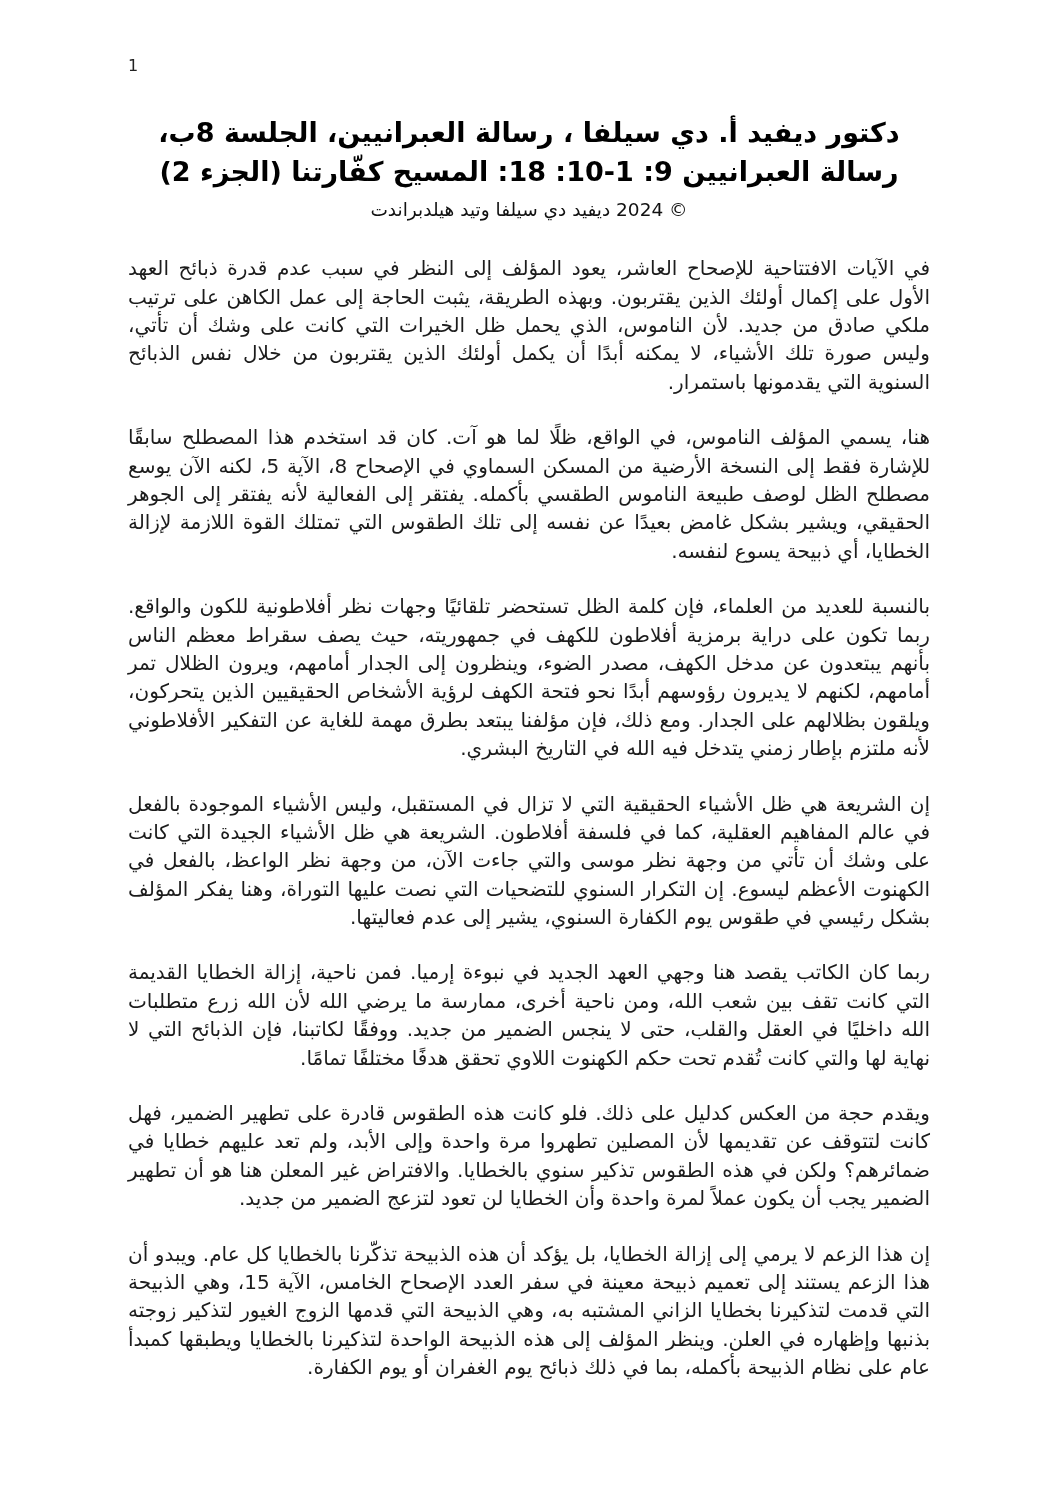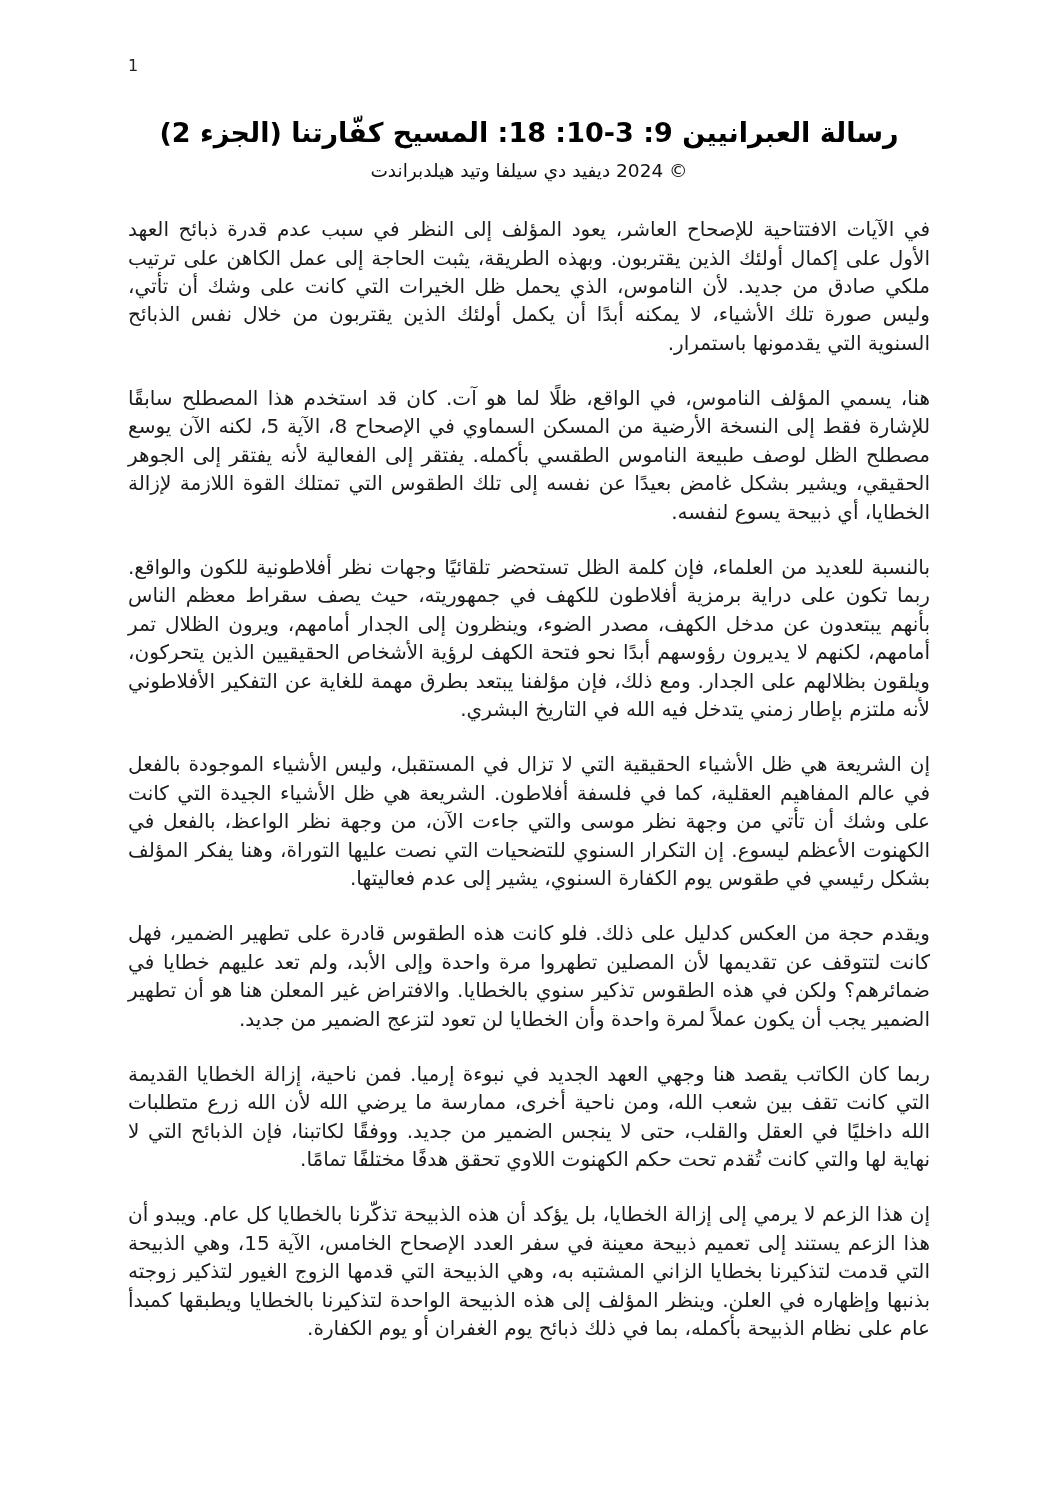--- a/index.html
+++ b/index.html
@@ -52,27 +52,28 @@
   }
 </style>
 </head>
 <body>
 
 <div class="page">
 
   <div class="page-num">1</div>
 
   <div class="doc-header">
-    <div class="doc-title">رسالة العبرانيين 9: 3-10: 18: المسيح كفّارتنا (الجزء 2)</div>
+    <div class="doc-title">دكتور ديفيد أ. دي سيلفا ، رسالة العبرانيين، الجلسة 8ب،</div>
+    <div class="doc-title">رسالة العبرانيين 9: 1-10: 18: المسيح كفّارتنا (الجزء 2)</div>
     <div class="doc-copyright">© 2024 ديفيد دي سيلفا وتيد هيلدبراندت</div>
   </div>
 
   <div class="doc-body">
     <p>في الآيات الافتتاحية للإصحاح العاشر، يعود المؤلف إلى النظر في سبب عدم قدرة ذبائح العهد الأول على إكمال أولئك الذين يقتربون. وبهذه الطريقة، يثبت الحاجة إلى عمل الكاهن على ترتيب ملكي صادق من جديد. لأن الناموس، الذي يحمل ظل الخيرات التي كانت على وشك أن تأتي، وليس صورة تلك الأشياء، لا يمكنه أبدًا أن يكمل أولئك الذين يقتربون من خلال نفس الذبائح السنوية التي يقدمونها باستمرار.</p>
     <p>هنا، يسمي المؤلف الناموس، في الواقع، ظلًا لما هو آت. كان قد استخدم هذا المصطلح سابقًا للإشارة فقط إلى النسخة الأرضية من المسكن السماوي في الإصحاح 8، الآية 5، لكنه الآن يوسع مصطلح الظل لوصف طبيعة الناموس الطقسي بأكمله. يفتقر إلى الفعالية لأنه يفتقر إلى الجوهر الحقيقي، ويشير بشكل غامض بعيدًا عن نفسه إلى تلك الطقوس التي تمتلك القوة اللازمة لإزالة الخطايا، أي ذبيحة يسوع لنفسه.</p>
     <p>بالنسبة للعديد من العلماء، فإن كلمة الظل تستحضر تلقائيًا وجهات نظر أفلاطونية للكون والواقع. ربما تكون على دراية برمزية أفلاطون للكهف في جمهوريته، حيث يصف سقراط معظم الناس بأنهم يبتعدون عن مدخل الكهف، مصدر الضوء، وينظرون إلى الجدار أمامهم، ويرون الظلال تمر أمامهم، لكنهم لا يديرون رؤوسهم أبدًا نحو فتحة الكهف لرؤية الأشخاص الحقيقيين الذين يتحركون، ويلقون بظلالهم على الجدار. ومع ذلك، فإن مؤلفنا يبتعد بطرق مهمة للغاية عن التفكير الأفلاطوني لأنه ملتزم بإطار زمني يتدخل فيه الله في التاريخ البشري.</p>
     <p>إن الشريعة هي ظل الأشياء الحقيقية التي لا تزال في المستقبل، وليس الأشياء الموجودة بالفعل في عالم المفاهيم العقلية، كما في فلسفة أفلاطون. الشريعة هي ظل الأشياء الجيدة التي كانت على وشك أن تأتي من وجهة نظر موسى والتي جاءت الآن، من وجهة نظر الواعظ، بالفعل في الكهنوت الأعظم ليسوع. إن التكرار السنوي للتضحيات التي نصت عليها التوراة، وهنا يفكر المؤلف بشكل رئيسي في طقوس يوم الكفارة السنوي، يشير إلى عدم فعاليتها.</p>
+    <p>ربما كان الكاتب يقصد هنا وجهي العهد الجديد في نبوءة إرميا. فمن ناحية، إزالة الخطايا القديمة التي كانت تقف بين شعب الله، ومن ناحية أخرى، ممارسة ما يرضي الله لأن الله زرع متطلبات الله داخليًا في العقل والقلب، حتى لا ينجس الضمير من جديد. ووفقًا لكاتبنا، فإن الذبائح التي لا نهاية لها والتي كانت تُقدم تحت حكم الكهنوت اللاوي تحقق هدفًا مختلفًا تمامًا.</p>
     <p>ويقدم حجة من العكس كدليل على ذلك. فلو كانت هذه الطقوس قادرة على تطهير الضمير، فهل كانت لتتوقف عن تقديمها لأن المصلين تطهروا مرة واحدة وإلى الأبد، ولم تعد عليهم خطايا في ضمائرهم؟ ولكن في هذه الطقوس تذكير سنوي بالخطايا. والافتراض غير المعلن هنا هو أن تطهير الضمير يجب أن يكون عملاً لمرة واحدة وأن الخطايا لن تعود لتزعج الضمير من جديد.</p>
-    <p>ربما كان الكاتب يقصد هنا وجهي العهد الجديد في نبوءة إرميا. فمن ناحية، إزالة الخطايا القديمة التي كانت تقف بين شعب الله، ومن ناحية أخرى، ممارسة ما يرضي الله لأن الله زرع متطلبات الله داخليًا في العقل والقلب، حتى لا ينجس الضمير من جديد. ووفقًا لكاتبنا، فإن الذبائح التي لا نهاية لها والتي كانت تُقدم تحت حكم الكهنوت اللاوي تحقق هدفًا مختلفًا تمامًا.</p>
     <p>إن هذا الزعم لا يرمي إلى إزالة الخطايا، بل يؤكد أن هذه الذبيحة تذكّرنا بالخطايا كل عام. ويبدو أن هذا الزعم يستند إلى تعميم ذبيحة معينة في سفر العدد الإصحاح الخامس، الآية 15، وهي الذبيحة التي قدمت لتذكيرنا بخطايا الزاني المشتبه به، وهي الذبيحة التي قدمها الزوج الغيور لتذكير زوجته بذنبها وإظهاره في العلن. وينظر المؤلف إلى هذه الذبيحة الواحدة لتذكيرنا بالخطايا ويطبقها كمبدأ عام على نظام الذبيحة بأكمله، بما في ذلك ذبائح يوم الغفران أو يوم الكفارة.</p>
   </div>
 
 </div>
 
 </body></html>

